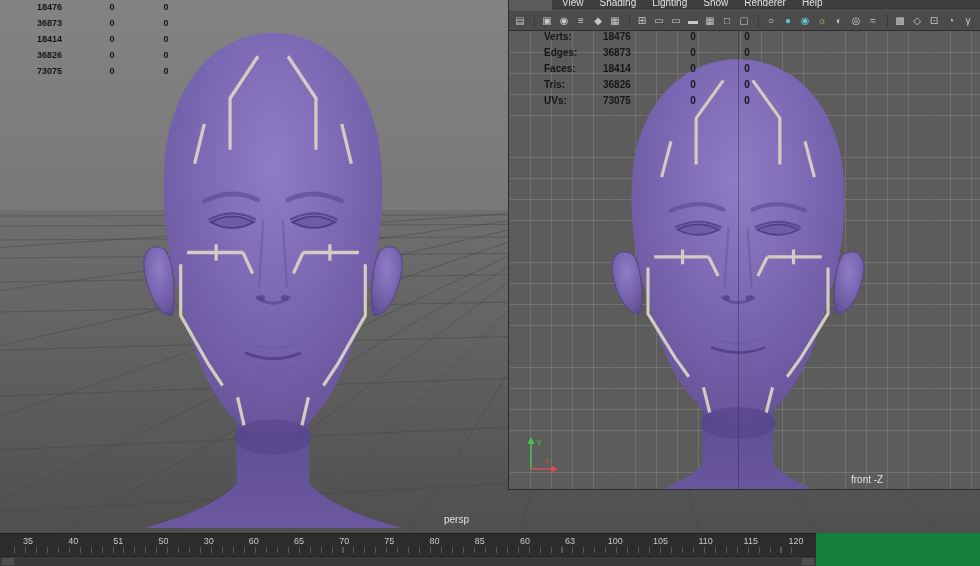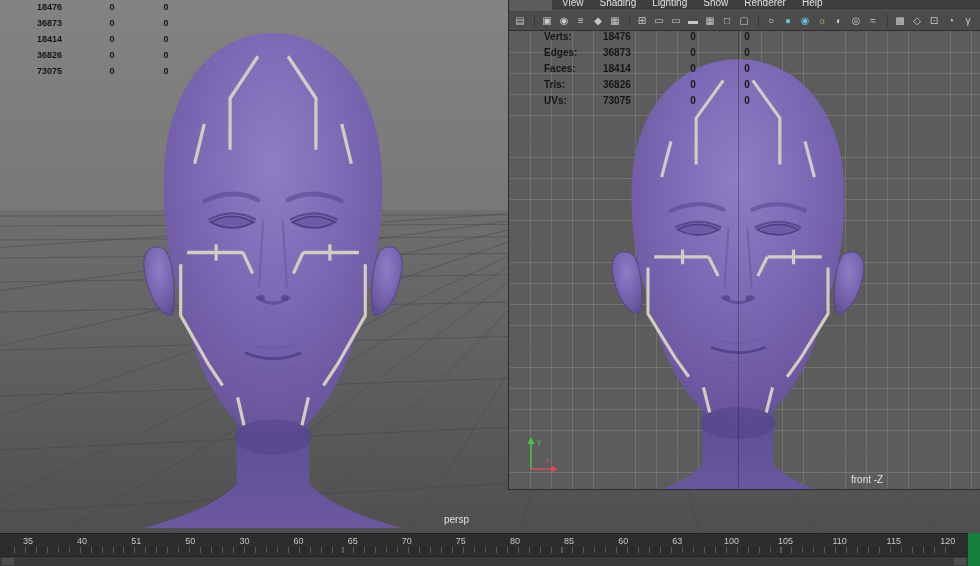--- a/index.html
+++ b/index.html
@@ -42,21 +42,21 @@
   .hudR{position:absolute;left:0;top:0;font-size:10px;font-weight:bold;color:#161616;margin-left:28px;}
   .hudR .row{position:relative;height:16px;width:240px;}
   .hudR .hl{position:absolute;left:7px;}
   .hudR .hv{position:absolute;left:66px;}
   .hudR .z1{position:absolute;left:148px;width:16px;text-align:center;}
   .hudR .z2{position:absolute;left:202px;width:16px;text-align:center;}
   .axis{position:absolute;left:8px;bottom:12px;}
   .frontlabel{position:absolute;left:342px;bottom:4px;color:#e3e3e3;font-size:10px;text-align:right;}
 
   
-  .timeline{position:absolute;left:0;bottom:0;width:968px;height:33px;background:#2d2d2d;
+  .timeline{position:absolute;left:0;bottom:0;width:816px;height:33px;background:#2d2d2d;
             border-top:1px solid #1d1d1d;box-sizing:border-box;}
   .ticknums{display:flex;justify-content:space-between;padding:2px 8px 0 16px;}
   .tick{width:24px;text-align:center;font-size:9px;color:#c9c9c9;}
   .tickmarks{height:6px;margin:1px 14px 0 14px;
              background:repeating-linear-gradient(90deg,#5a5a5a 0 1px,transparent 1px 10.95px);}
   .rangebar{position:absolute;left:0;bottom:0;height:9px;width:100%;background:#3a3a3a;border-top:1px solid #262626;}
   .rhandle{position:absolute;top:1px;bottom:1px;width:12px;background:#4e4e4e;}
   .rhandle.lft{left:2px}.rhandle.rgt{right:2px}
 </style>
 </head>

